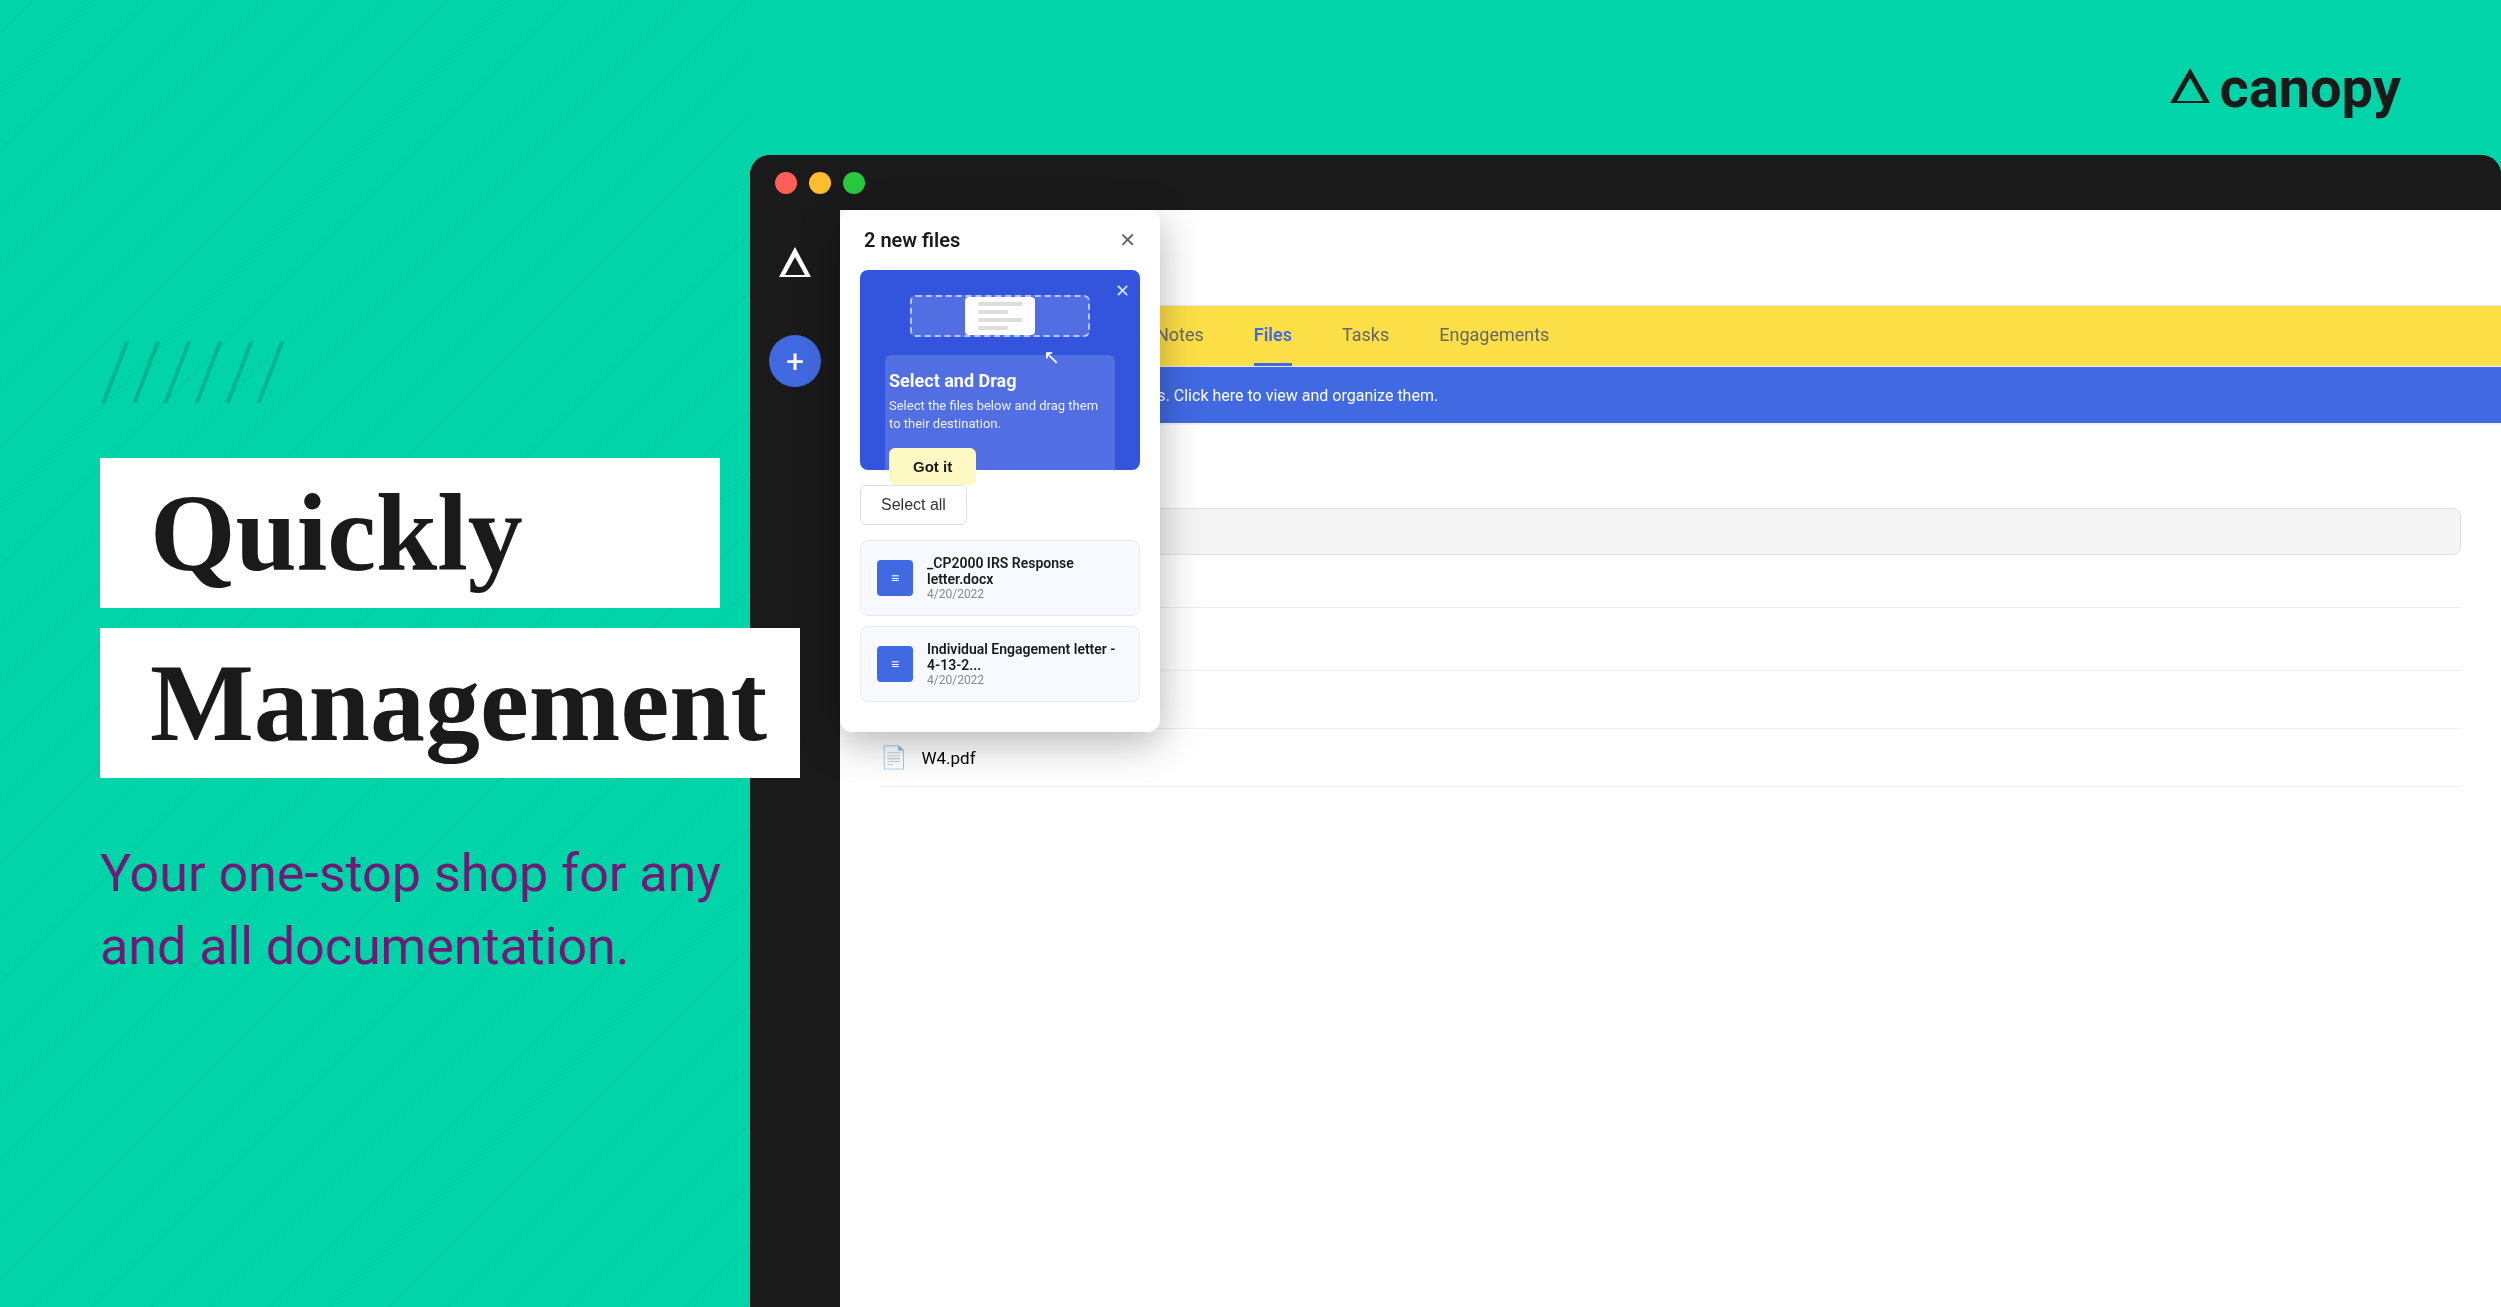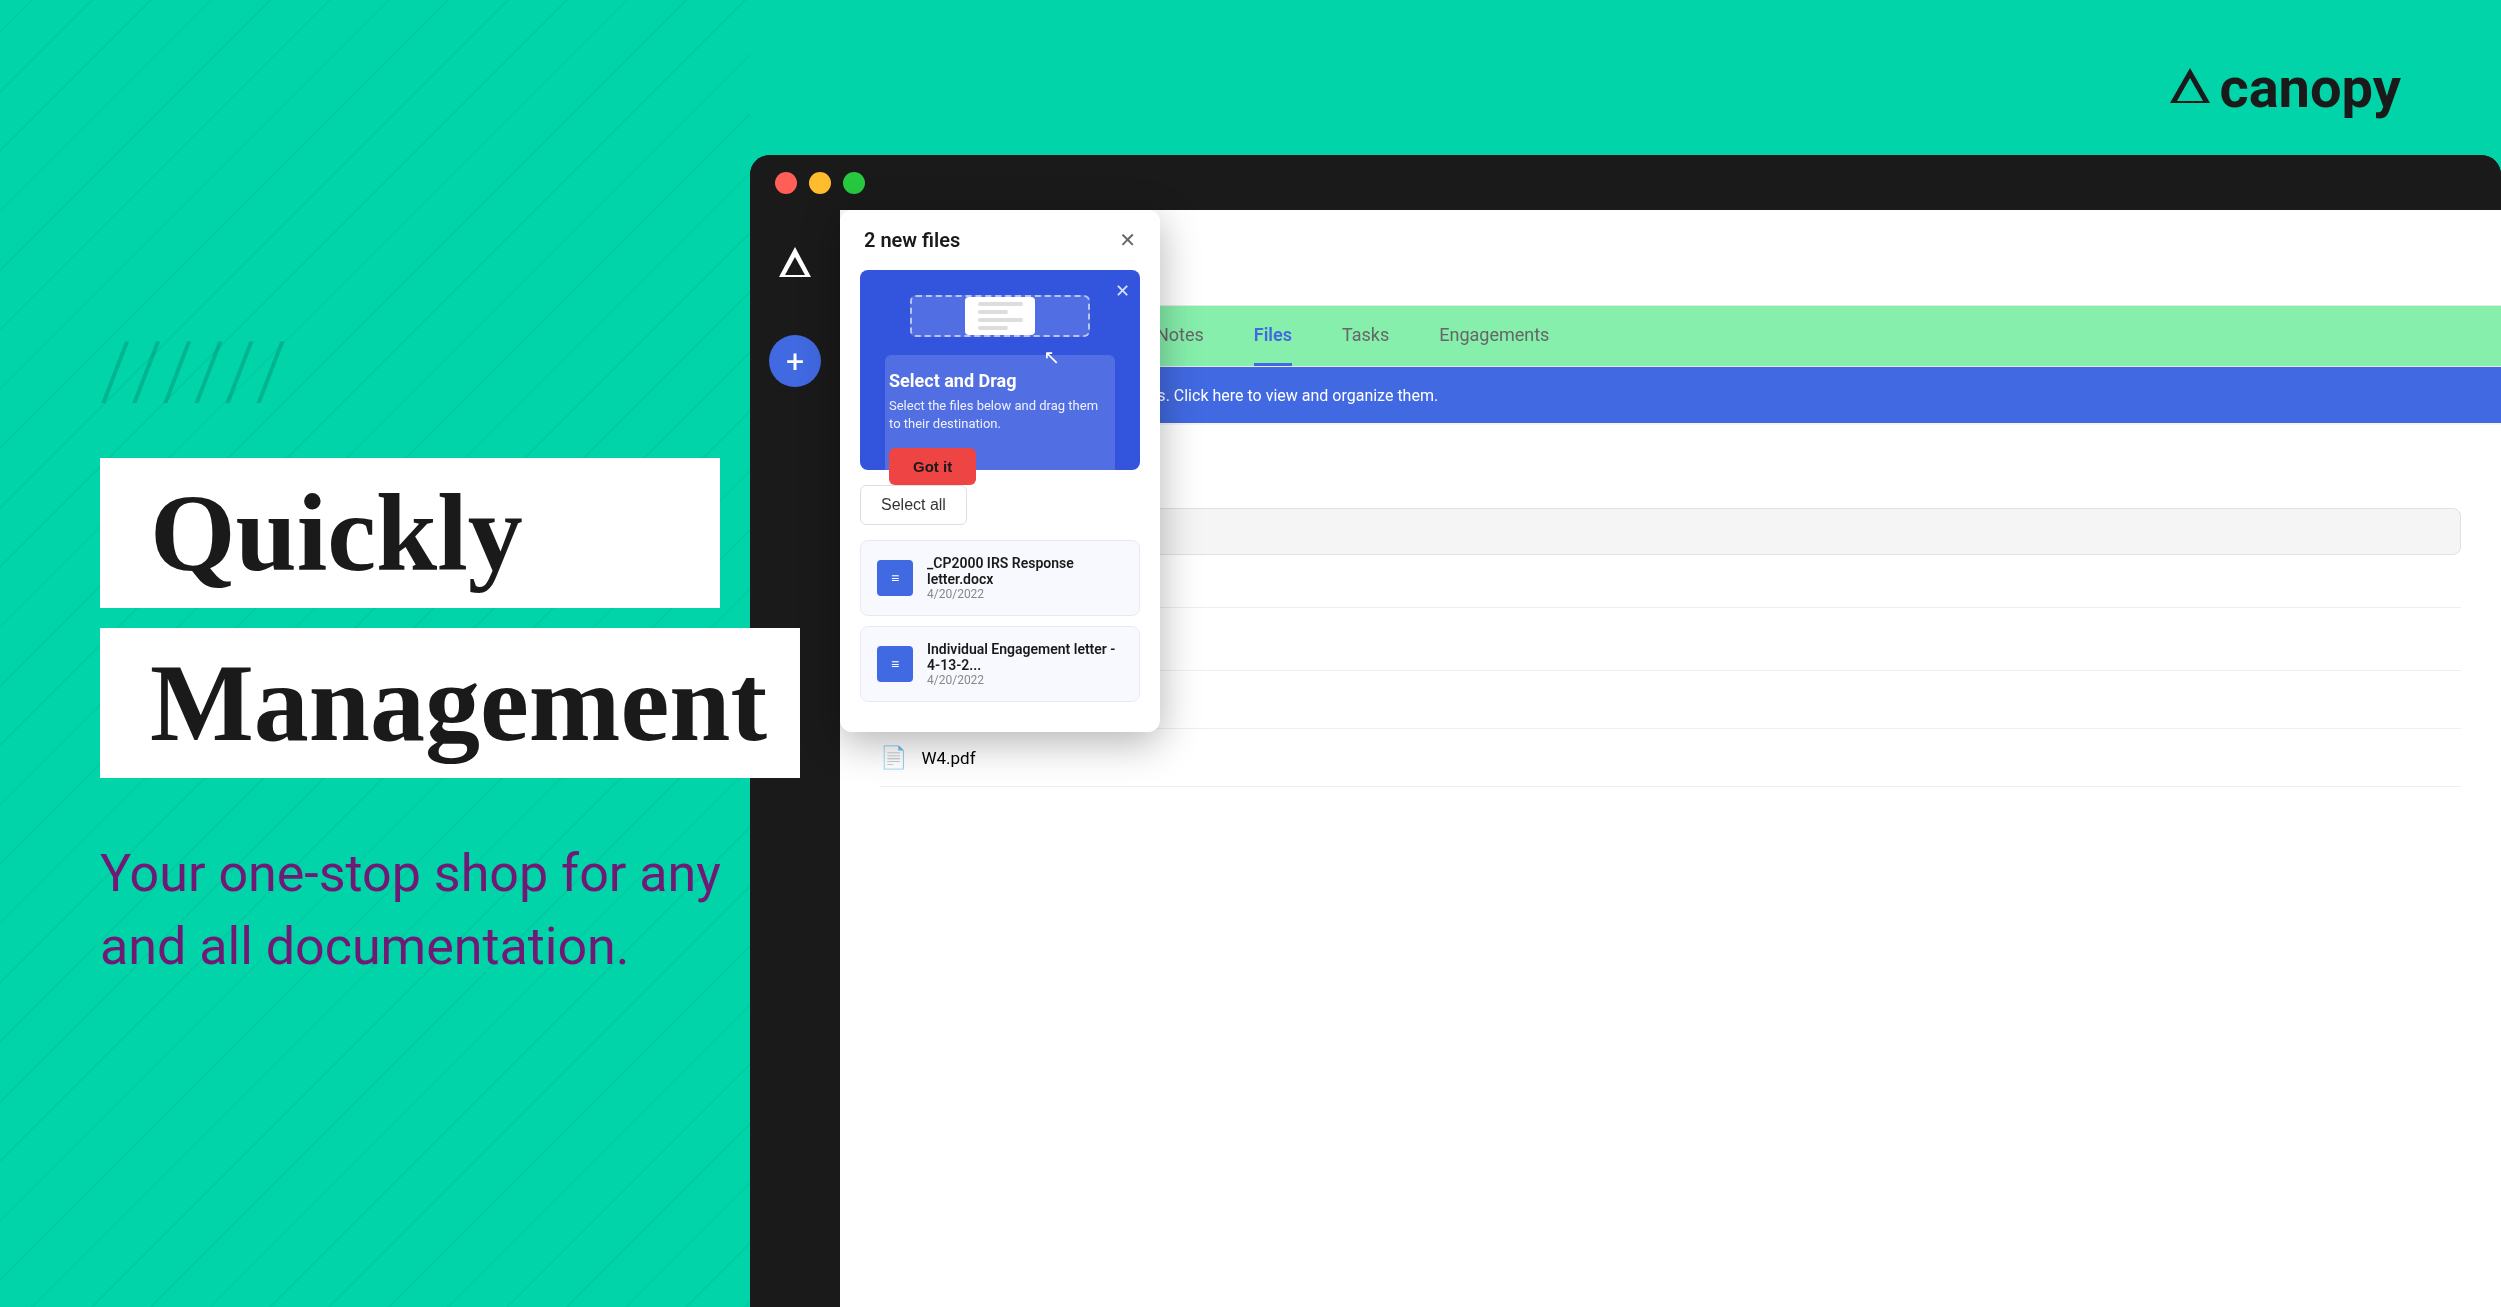--- a/index.html
+++ b/index.html
@@ -259,21 +259,21 @@
     .chevron-down {
       font-size: 14px;
       color: #666;
     }
 
     
     .nav-tabs {
       display: flex;
       gap: 50px;
       padding: 0 40px;
-      background: #86efac;
+      background: #fde047;
       border-bottom: 1px solid #e8e8e8;
     }
 
     .nav-tab {
       padding: 18px 0;
       font-size: 18px;
       color: #666;
       cursor: pointer;
       border-bottom: 3px solid transparent;
       text-decoration: none;
@@ -481,21 +481,21 @@
       position: absolute;
       top: 10px;
       right: 10px;
       color: white;
       font-size: 18px;
       cursor: pointer;
       opacity: 0.8;
     }
 
     .got-it-btn {
-      background: #ef4444;
+      background: #fef9c3;
       color: #1a1a1a;
       border: none;
       padding: 10px 24px;
       border-radius: 6px;
       font-size: 15px;
       font-weight: 600;
       cursor: pointer;
       margin-top: 15px;
       align-self: flex-start;
     }

